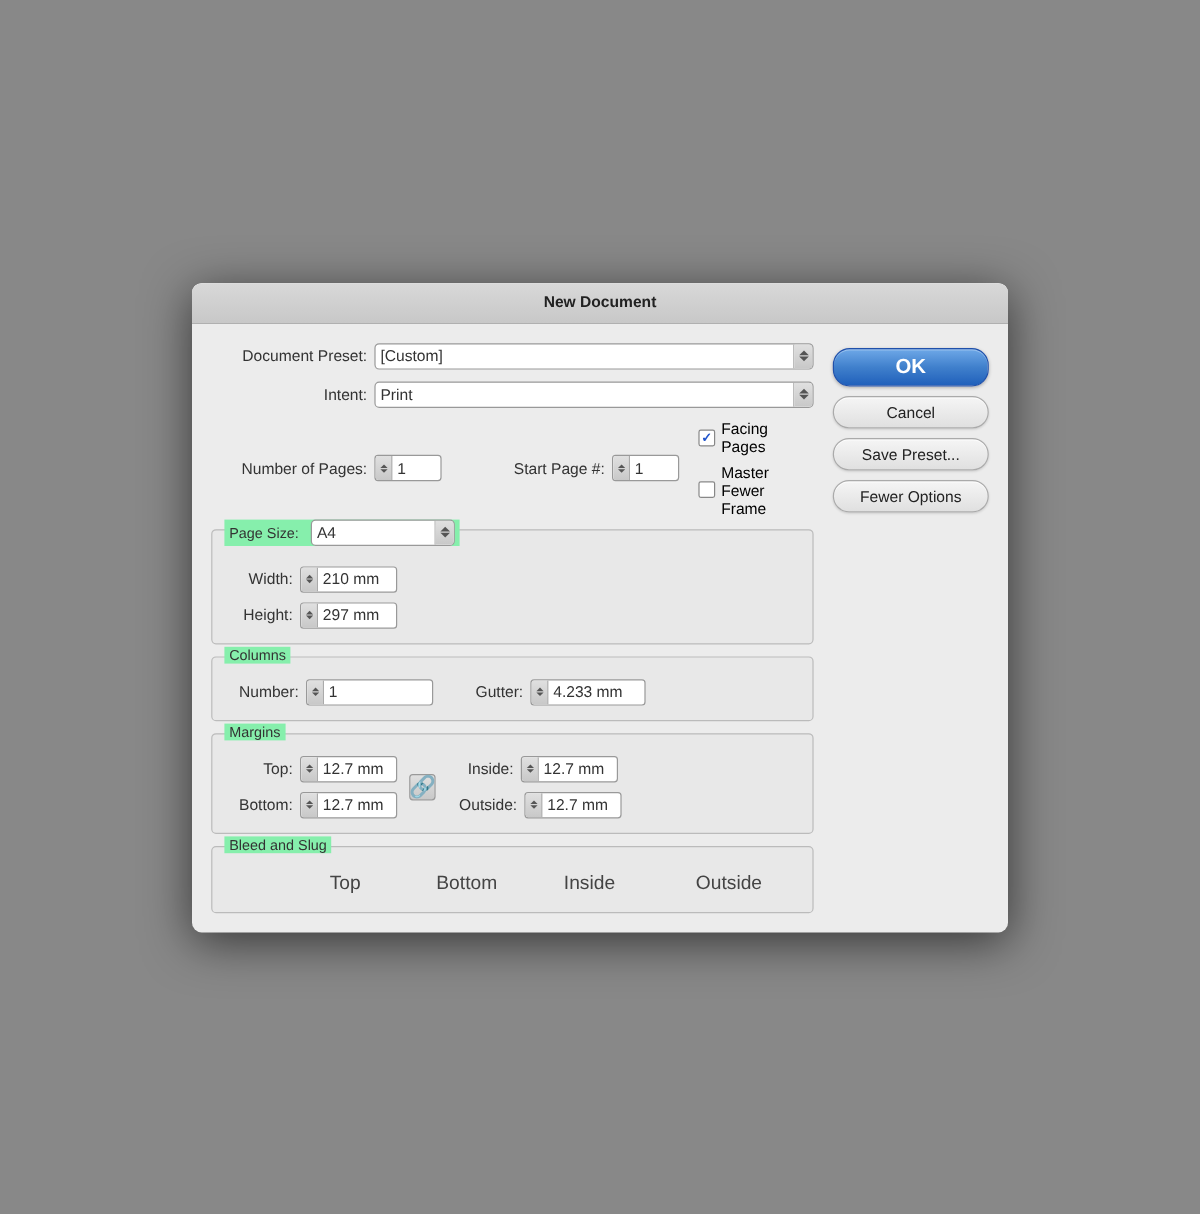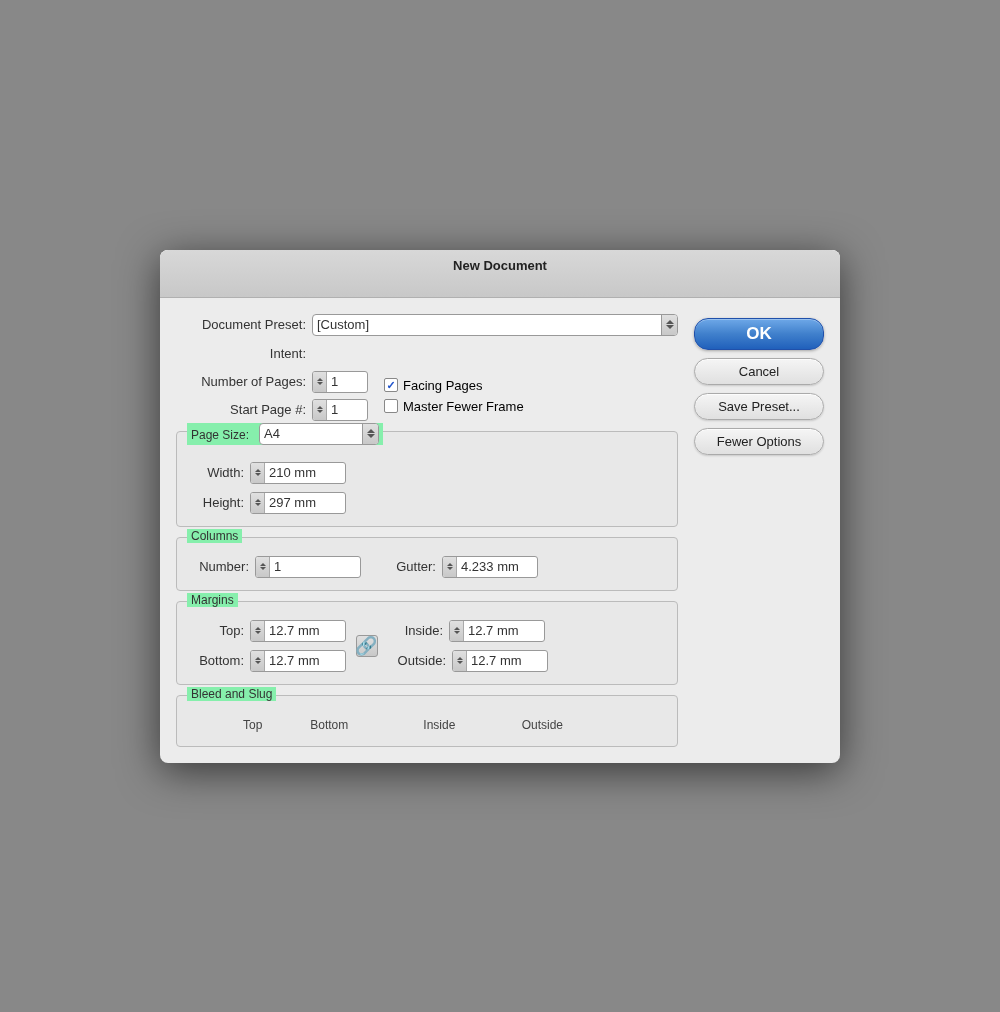--- a/index.html
+++ b/index.html
@@ -19,21 +19,21 @@
       border-radius: 8px;
       box-shadow: 0 8px 40px rgba(0,0,0,0.6), inset 0 1px 0 rgba(255,255,255,0.8);
       width: 680px;
       overflow: hidden;
     }
 
     .title-bar {
       background: linear-gradient(to bottom, #d8d8d8, #c8c8c8);
       border-bottom: 1px solid #b0b0b0;
       text-align: center;
-      padding: 8px 0 24px;
+      padding: 8px 0 10px;
       font-size: 13px;
       font-weight: bold;
       color: #222;
     }
 
     .dialog-body {
       display: flex;
       padding: 16px 16px 16px 16px;
       gap: 16px;
     }
@@ -143,21 +143,21 @@
       border-right: 3px solid transparent;
     }
     .spinbox-arrow-up { border-bottom: 3px solid #555; }
     .spinbox-arrow-down { border-top: 3px solid #555; }
 
     .spinbox input {
       border: none;
       outline: none;
       font-size: 13px;
       padding: 0 4px;
-      width: 80px;
+      width: 65px;
       background: transparent;
       color: #333;
     }
 
     .spinbox-small input { width: 40px; }
 
     
     .checkbox-row {
       display: flex;
       align-items: center;
@@ -286,24 +286,24 @@
     }
 
     
     .bleed-table {
       width: 100%;
       border-collapse: collapse;
     }
 
     .bleed-table th {
       font-weight: normal;
-      font-size: 12px;
+      font-size: 16px;
       color: #444;
       padding: 2px 4px;
-      text-align: left;
+      text-align: right;
     }
 
     .bleed-table td {
       padding: 3px 4px;
       vertical-align: middle;
     }
 
     .bleed-input {
       background: white;
       border: 1px solid #999;
@@ -350,24 +350,31 @@
           <span class="select-text">[Custom]</span>
           <div class="select-arrows">
             <div class="arrow-up"></div>
             <div class="arrow-down"></div>
           </div>
         </div>
       </div>
 
       <div class="form-row">
         <span class="form-label" style="width:130px;">Intent:</span>
+        <div class="select-container" style="min-width:220px;">
+          <span class="select-text">Print</span>
+          <div class="select-arrows">
+            <div class="arrow-up"></div>
+            <div class="arrow-down"></div>
+          </div>
+        </div>
       </div>
 
       <div class="pages-row">
-        <div style="display:flex; flex-direction:column; gap:6px;">
+        <div style="display:flex; flex-direction:row; gap:6px;">
           <div class="form-row">
             <span class="form-label" style="width:130px;">Number of Pages:</span>
             <div class="spinbox spinbox-small">
               <div class="spinbox-arrows">
                 <div class="spinbox-arrow-up"></div>
                 <div class="spinbox-arrow-down"></div>
               </div>
               <input type="text" value="1" style="">
             </div>
           </div>

